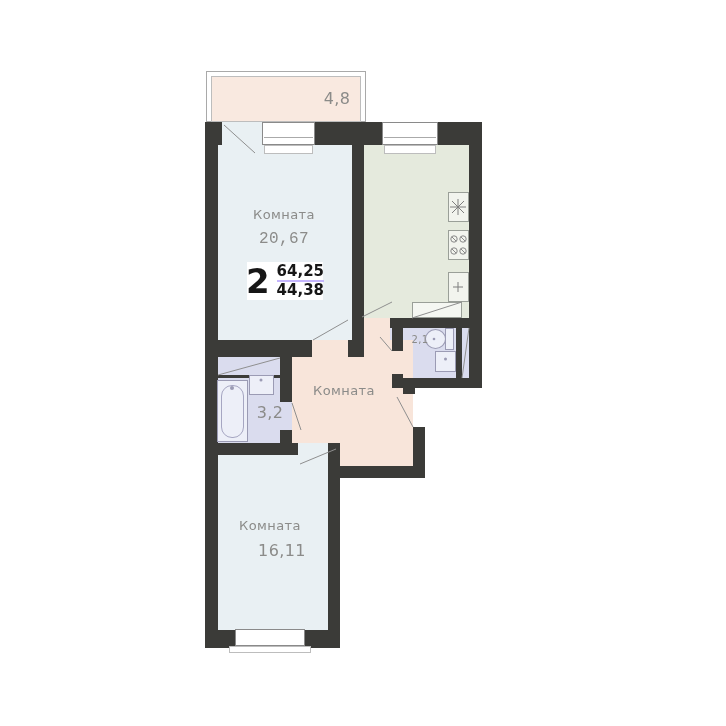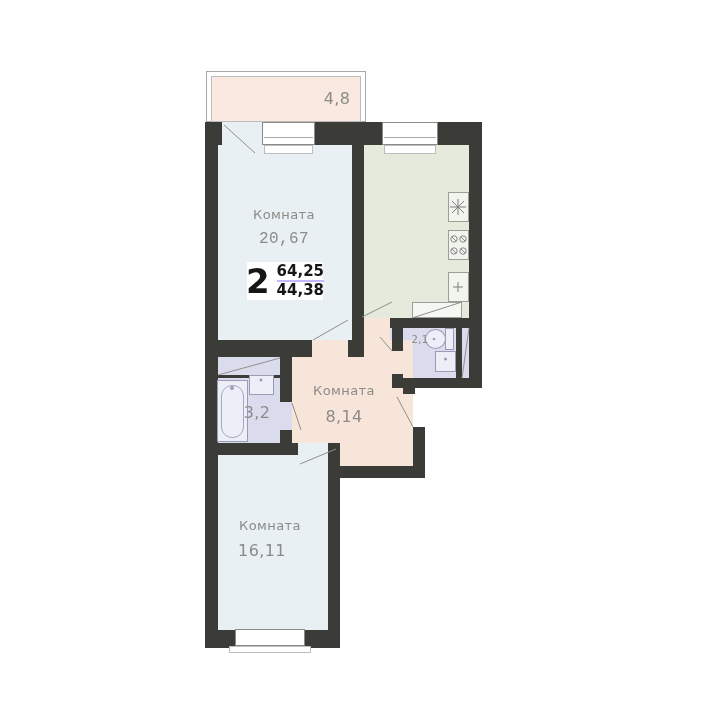--- a/index.html
+++ b/index.html
@@ -150,24 +150,23 @@
       <circle cx="445.5" cy="359" r="1.5"></circle>
       <circle cx="434" cy="339" r="1.3"></circle>
     </g>
   </svg>
 
   <div class="rlabel lbl-md" style="left:297px;top:89px;width:80px;">4,8</div>
   <div class="rlabel lbl-lg" style="left:214px;top:207px;width:140px;">Комната</div>
   <div class="rlabel lbl-md" style="left:214px;top:230px;width:140px;font-family:Liberation Mono, monospace;">20,67</div>
   <div class="rlabel lbl-sm" style="left:398px;top:334px;width:44px;">2,1</div>
   <div class="rlabel lbl-lg" style="left:272px;top:383px;width:144px;">Комната</div>
-  <div class="rlabel lbl-md" style="left:272px;top:407px;width:144px;">8,14</div>
-  <div class="rlabel lbl-md" style="left:225px;top:403px;width:64px;text-align:center;">3,2</div>
+  <div class="rlabel lbl-md" style="left:238px;top:403px;width:64px;text-align:center;">3,2</div>
   <div class="rlabel lbl-lg" style="left:200px;top:518px;width:140px;">Комната</div>
-  <div class="rlabel lbl-md" style="left:192px;top:541px;width:140px;">16,11</div>
+  <div class="rlabel lbl-md" style="left:212px;top:541px;width:140px;">16,11</div>
 
   <div class="badge">
     <span class="badge-num">2</span>
     <span class="badge-frac">
       <span class="frac-top">64,25</span>
       <span>44,38</span>
     </span>
   </div>
 
 </div>

